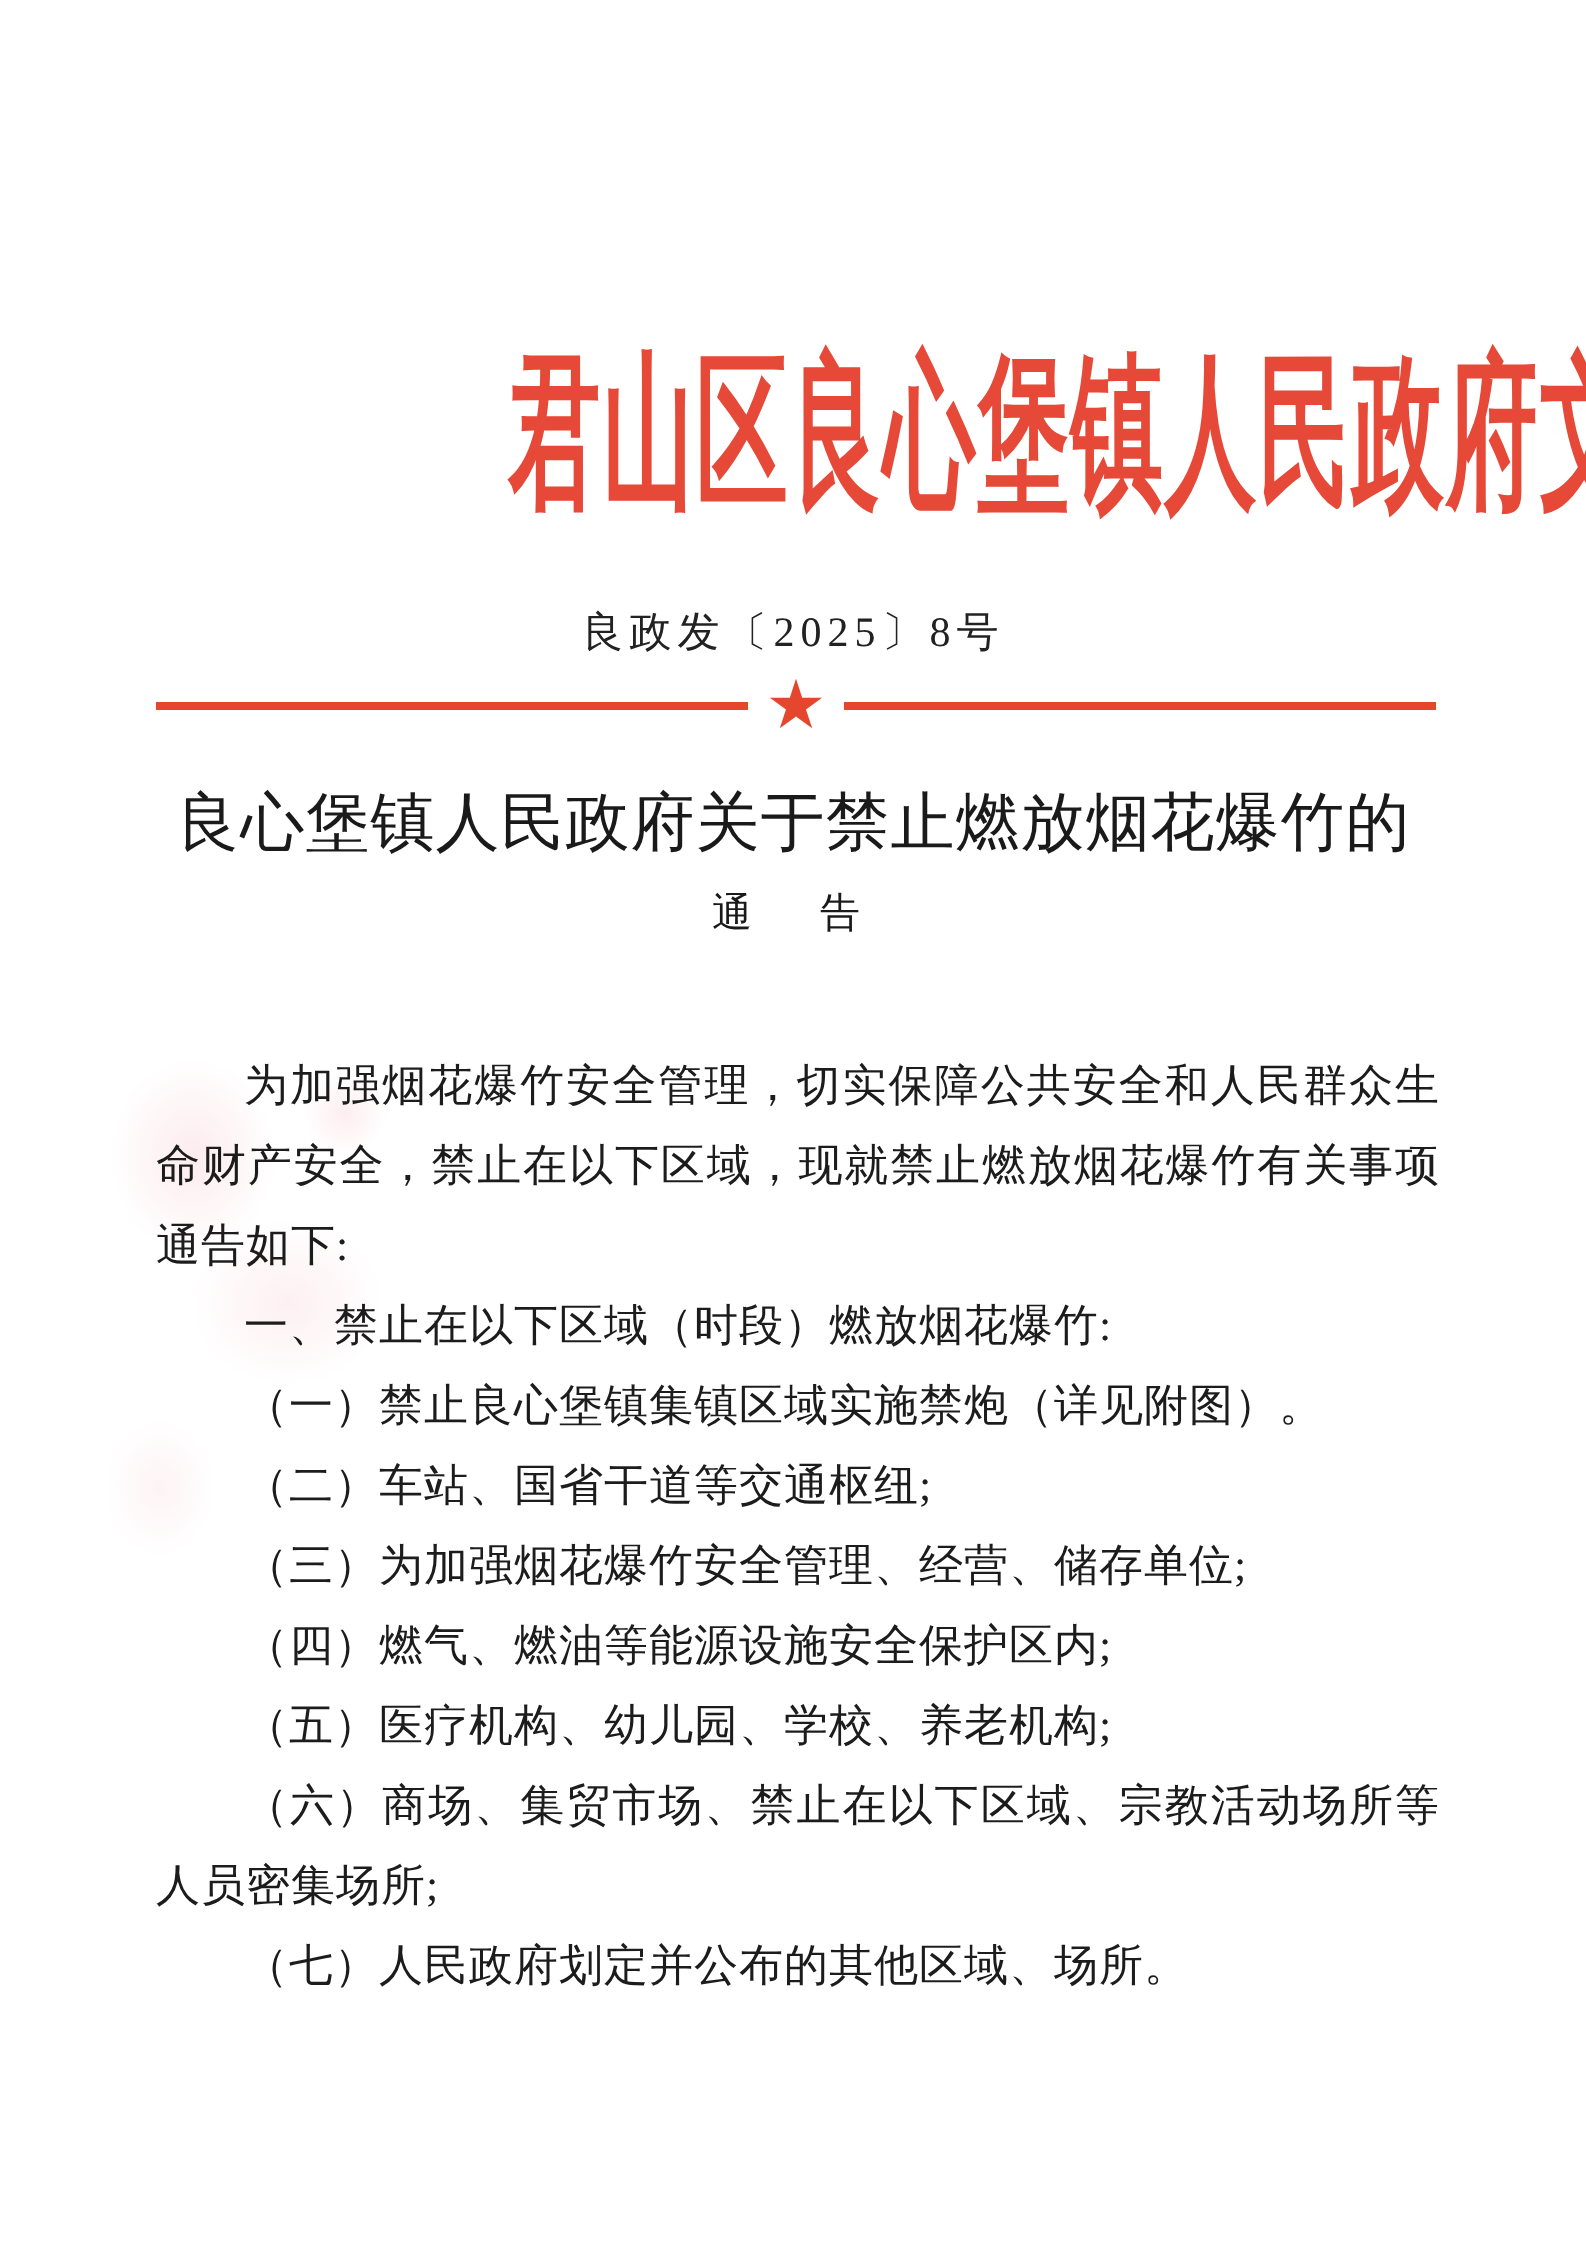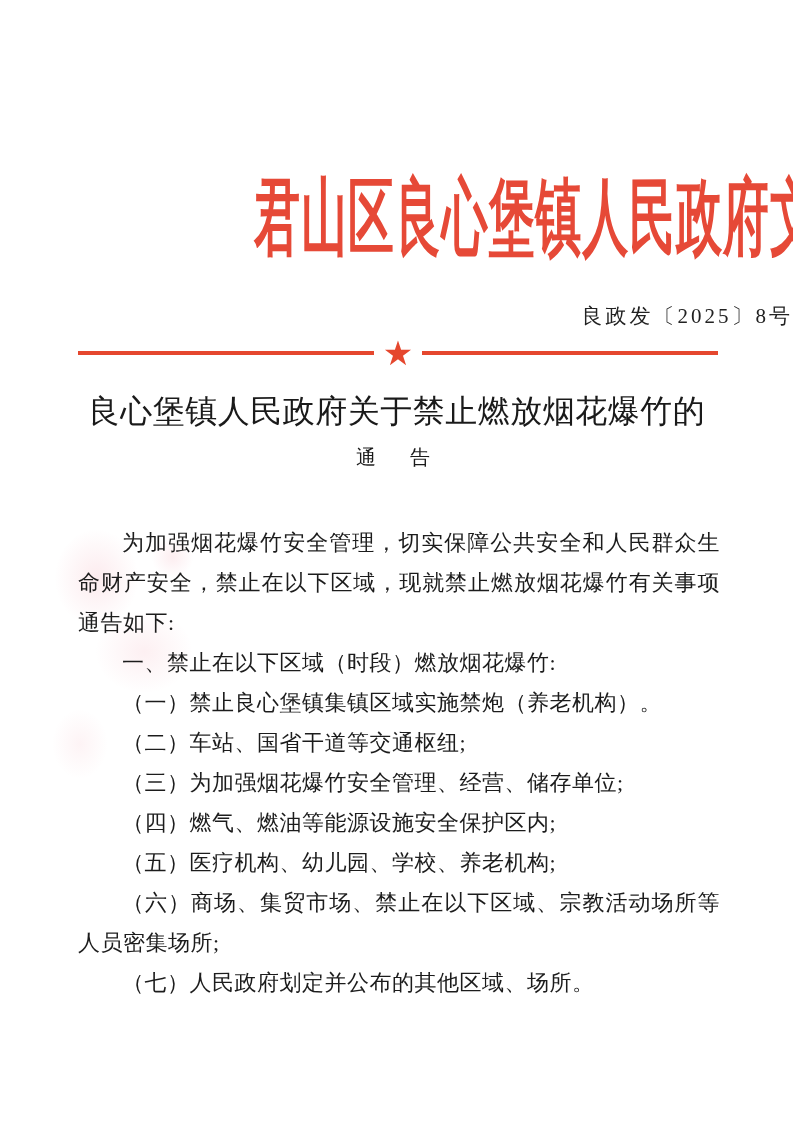--- a/index.html
+++ b/index.html
@@ -24,21 +24,21 @@
     line-height:100px;
     font-weight:bold;
     color:#e64937;
     transform:scaleX(0.545);
     transform-origin:center center;
     letter-spacing:2px;
   }
   
   .doc-number{
     position:absolute;top:301px;left:0;width:793px;
-    text-align:right;
+    text-align:center;
     font-size:21px;line-height:30px;
     letter-spacing:3px;
     color:#222;
   }
   
   .red-rule{
     position:absolute;top:338px;left:78px;width:640px;height:30px;
     display:flex;align-items:center;
   }
   .red-rule .bar{flex:1;height:4px;background:#e5472e;}
@@ -110,21 +110,21 @@
     <div class="line1">良心堡镇人民政府关于禁止燃放烟花爆竹的</div>
     <div class="line2">通　告</div>
   </div>
 
   <div class="stamp-bleed"></div>
   <div class="stamp-bleed2"></div>
 
   <div class="body-text">
     <p>为加强烟花爆竹安全管理，切实保障公共安全和人民群众生命财产安全，禁止在以下区域，现就禁止燃放烟花爆竹有关事项通告如下:</p>
     <p>一、禁止在以下区域（时段）燃放烟花爆竹:</p>
-    <p>（一）禁止良心堡镇集镇区域实施禁炮（养老机构）。</p>
+    <p>（一）禁止良心堡镇集镇区域实施禁炮（详见附图）。</p>
     <p>（二）车站、国省干道等交通枢纽;</p>
     <p>（三）为加强烟花爆竹安全管理、经营、储存单位;</p>
     <p>（四）燃气、燃油等能源设施安全保护区内;</p>
     <p>（五）医疗机构、幼儿园、学校、养老机构;</p>
     <p>（六）商场、集贸市场、禁止在以下区域、宗教活动场所等人员密集场所;</p>
     <p>（七）人民政府划定并公布的其他区域、场所。</p>
   </div>
 
 </div>
 

